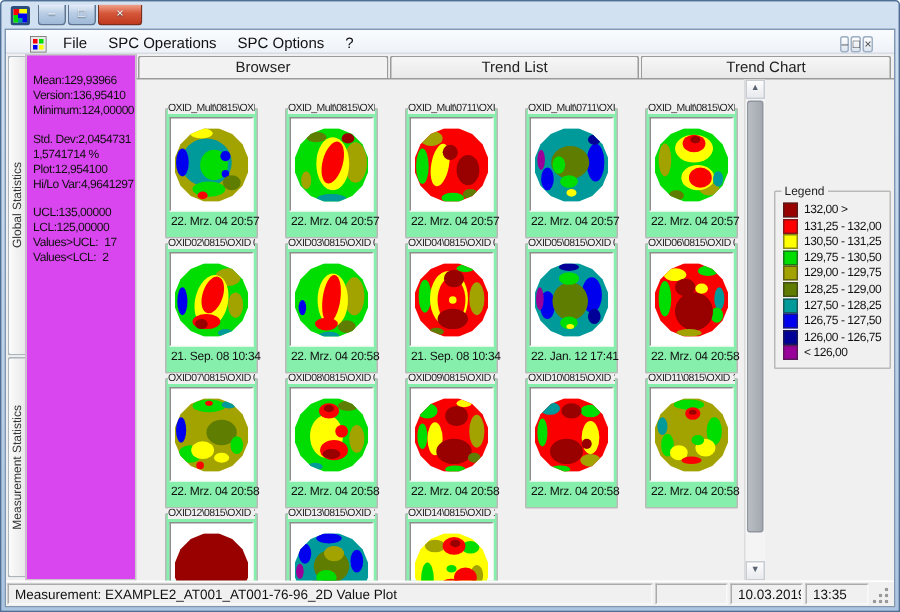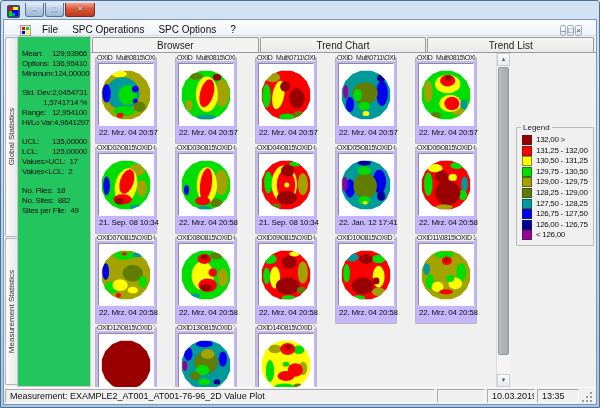--- a/index.html
+++ b/index.html
@@ -26,37 +26,37 @@
 
   
   .body { flex:1; display:flex; min-height:0; }
 
   
   .leftcol { width:87px; flex:0 0 auto; display:flex; }
   .vtabs { width:13px; display:flex; flex-direction:column; padding:1px 0 1px 1px; }
   .vtab { flex:1; border:1px solid #aeb4bc; border-right:none; border-radius:2px 0 0 2px; background:linear-gradient(90deg,#fbfbfb,#e8e8e8); display:flex; align-items:center; justify-content:center; margin-bottom:1px; }
   .vtab span { writing-mode:vertical-rl; transform:rotate(180deg); font-size:8px; color:#333; letter-spacing:0; white-space:nowrap; }
   .vtab.top { flex:0 0 200px; }
-  .statspanel { flex:1; border:1px solid #c7c7c7; background:#22c55e; padding:12px 3px 0 4px; overflow:hidden; }
+  .statspanel { flex:1; border:1px solid #c7c7c7; background:#d946ef; padding:12px 3px 0 4px; overflow:hidden; }
   .sgroup { margin-bottom:9px; }
   .srow { display:flex; font-size:8px; line-height:10px; letter-spacing:-0.3px; color:#111; white-space:nowrap; }
   .slabel { flex:0 0 auto; }
-  .svalue { flex:1; text-align:right; }
+  .svalue { flex:1; text-align:left; }
   .srow.inline .svalue { flex:0 0 auto; text-align:center; margin-left:4px; }
 
   
   .maincol { flex:1; display:flex; flex-direction:column; min-width:0; }
   .tabrow { height:16px; display:flex; flex:0 0 auto; padding:1px 1px 0; }
   .tab { flex:1; border:1px solid #9b9b9b; border-bottom:none; border-radius:2px 2px 0 0; background:linear-gradient(#f6f6f6,#e9e9e9); font-size:10px; color:#222; display:flex; align-items:center; justify-content:center; margin-right:1px; }
   .tab.active { background:#f2f2f2; font-weight:normal; }
   .browser { flex:1; border-top:1px solid #9b9b9b; display:flex; min-height:0; background:#f0f0f0; }
 
   
   .wafer-grid { width:405px; flex:0 0 auto; display:grid; grid-template-columns:repeat(5,80px); grid-auto-rows:90px; padding:3px 0 0 3px; overflow:hidden; }
-  .wcell { position:relative; width:62px; height:87px; margin:1px; border:1px solid #b9b9b9; border-radius:1px; background:#c4b5fd; }
+  .wcell { position:relative; width:62px; height:87px; margin:16px; border:1px solid #b9b9b9; border-radius:1px; background:#86efac; }
   .wlabel { position:absolute; top:-4px; left:1px; right:1px; font-size:7px; letter-spacing:-0.4px; color:#222; background:#f0f0f0; white-space:nowrap; overflow:hidden; }
   .wbox { margin:5px 2px 0; height:63px; background:#fff; border:1px solid; border-color:#8d8d8d #fbfbfb #fbfbfb #8d8d8d; display:flex; align-items:center; justify-content:center; }
   .wdate { font-size:8px; letter-spacing:-0.2px; color:#111; padding:2px 0 0 3px; white-space:nowrap; }
 
   
   .vscroll { width:14px; flex:0 0 auto; background:#f4f4f4; border-left:1px solid #dcdcdc; display:flex; flex-direction:column; }
   .sbtn { height:13px; flex:0 0 auto; border:1px solid #c9cdd4; background:linear-gradient(#fdfdfd,#e8eaee); font-size:6px; color:#5a6470; text-align:center; line-height:11px; }
   .strack { flex:1; padding:1px 1px; }
   .sthumb { height:94%; background:linear-gradient(90deg,#b9bdc3,#a4a9b0); border:1px solid #8f969f; border-radius:2px; }
 
@@ -136,39 +136,39 @@
             </div>
           </div>
         <div class="statspanel">
           <div id="stats-groups">
               <div class="sgroup">
                 <div class="srow">
                   <span class="slabel">Mean:</span>
                   <span class="svalue">129,93966</span>
                 </div>
                 <div class="srow">
-                  <span class="slabel">Options:</span>
+                  <span class="slabel">Version:</span>
                   <span class="svalue">136,95410</span>
                 </div>
                 <div class="srow">
                   <span class="slabel">Minimum:</span>
                   <span class="svalue">124,00000</span>
                 </div>
               </div>
               <div class="sgroup">
                 <div class="srow">
                   <span class="slabel">Std. Dev:</span>
                   <span class="svalue">2,0454731</span>
                 </div>
                 <div class="srow">
                   <span class="slabel"></span>
                   <span class="svalue">1,5741714 %</span>
                 </div>
                 <div class="srow">
-                  <span class="slabel">Range:</span>
+                  <span class="slabel">Plot:</span>
                   <span class="svalue">12,954100</span>
                 </div>
                 <div class="srow">
                   <span class="slabel">Hi/Lo Var:</span>
                   <span class="svalue">4,9641297 %</span>
                 </div>
               </div>
               <div class="sgroup">
                 <div class="srow">
                   <span class="slabel">UCL:</span>
@@ -180,43 +180,29 @@
                 </div>
                 <div class="srow inline">
                   <span class="slabel">Values&gt;UCL:</span>
                   <span class="svalue">17</span>
                 </div>
                 <div class="srow inline">
                   <span class="slabel">Values&lt;LCL:</span>
                   <span class="svalue">2</span>
                 </div>
               </div>
-              <div class="sgroup">
-                <div class="srow inline">
-                  <span class="slabel">No. Files:</span>
-                  <span class="svalue">18</span>
-                </div>
-                <div class="srow inline">
-                  <span class="slabel">No. Sites:</span>
-                  <span class="svalue">882</span>
-                </div>
-                <div class="srow inline">
-                  <span class="slabel">Sites per File:</span>
-                  <span class="svalue">49</span>
-                </div>
-              </div>
             </div>
         </div>
       </div>
 
       <div class="maincol">
         <div class="tabrow" id="tab-row">
             <div class="tab active">Browser</div>
+            <div class="tab">Trend List</div>
             <div class="tab">Trend Chart</div>
-            <div class="tab">Trend List</div>
           </div>
         <div class="browser">
           <div class="wafer-grid" id="wafer-grid">
               <div class="wcell">
                 <div class="wlabel">OXID_Mult\0815\OXID 0</div>
                 <div class="wbox">
                   <svg viewBox="0 0 64 64" width="58" height="58">
                     <defs>
                       <clipPath id="wc0">
                         <polygon points="60.9,37.8 56.5,48.4 48.4,56.5 37.8,60.9 26.2,60.9 15.6,56.5 7.5,48.4 3.1,37.8 3.1,26.2 7.5,15.6 15.6,7.5 26.2,3.1 37.8,3.1 48.4,7.5 56.5,15.6 60.9,26.2"></polygon>

